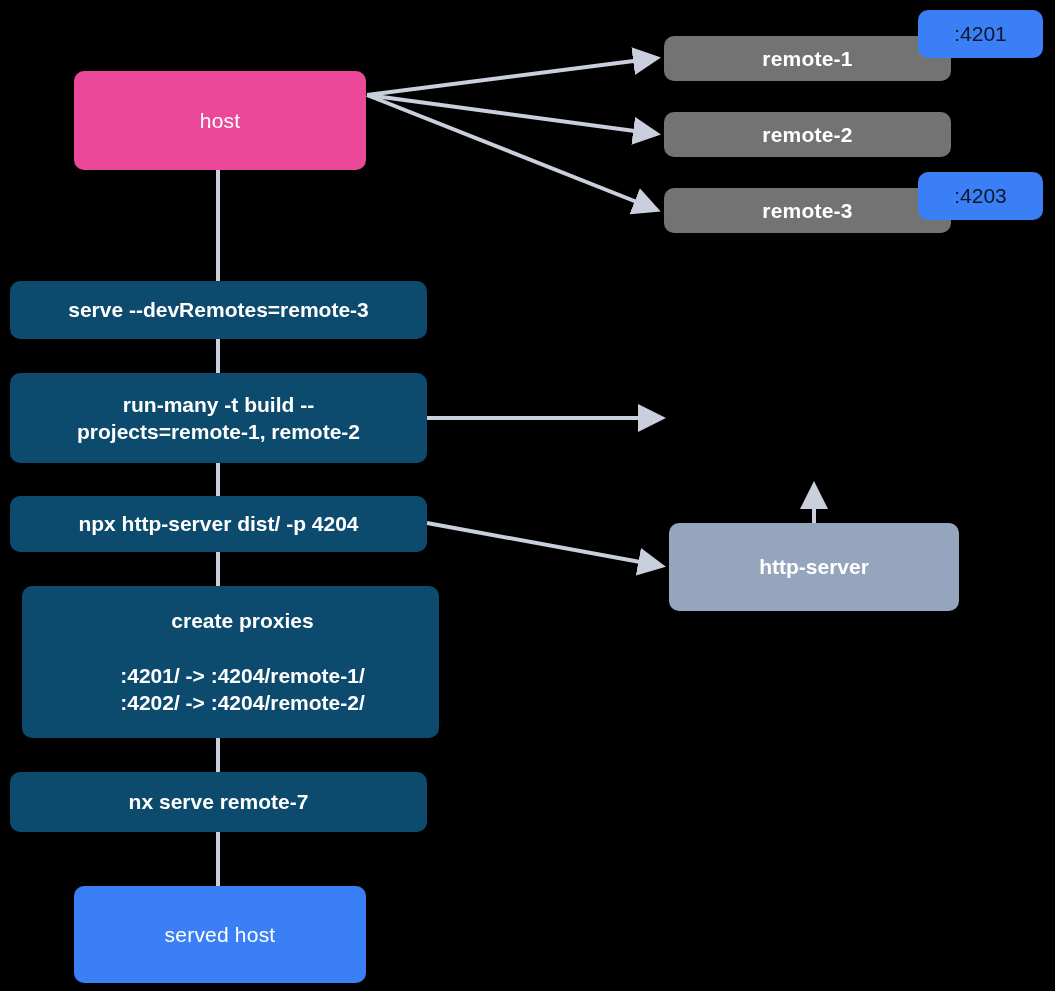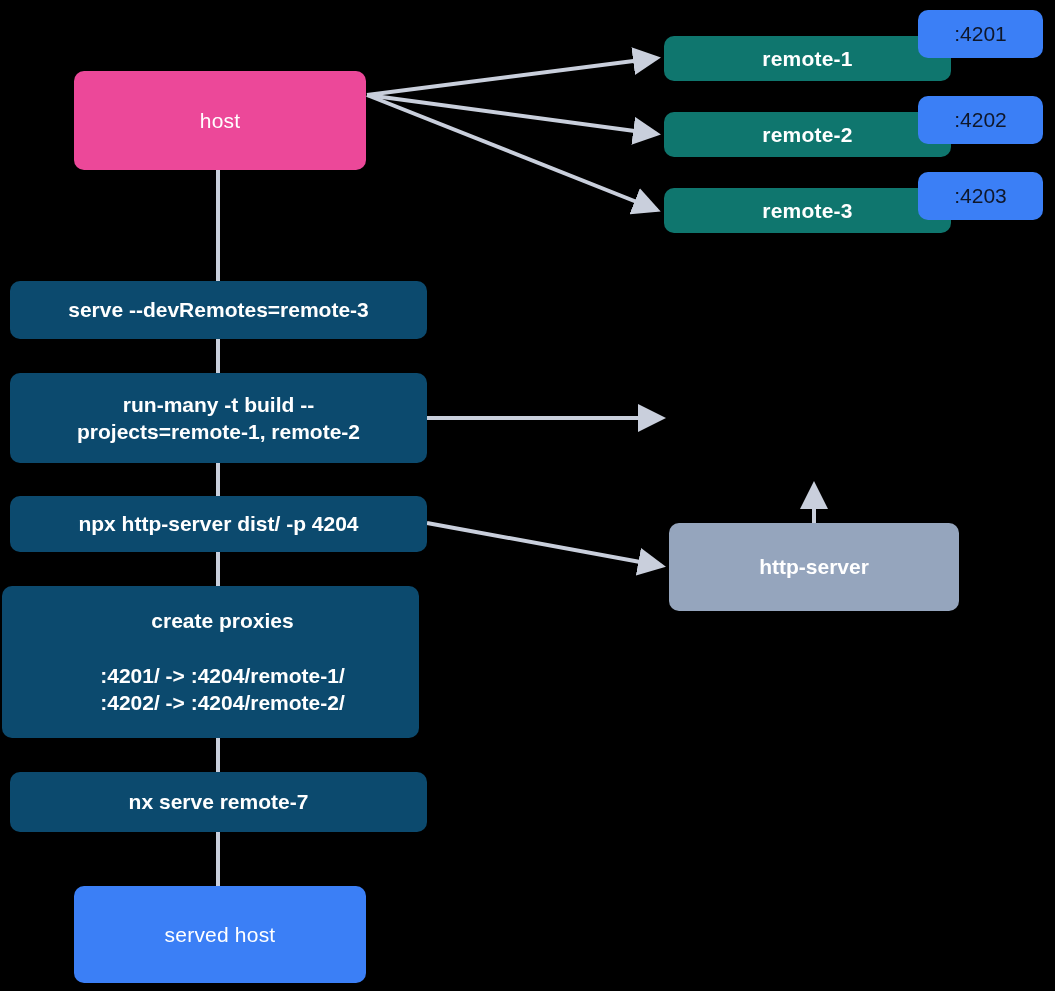--- a/index.html
+++ b/index.html
@@ -37,21 +37,21 @@
     letter-spacing: .2px;
     margin-top: 25px;
   }
   .node.served {
     background: #3B7FF6;
     font-weight: normal;
     font-size: 21px;
     letter-spacing: .2px;
   }
   .node.remote {
-    background: #0f766e;
+    background: #737373;
     font-weight: bold;
     font-size: 21px;
     letter-spacing: .2px;
   }
   .node.gray {
     background: #95A5BD;
     font-weight: bold;
     font-size: 21px;
   }
   .node.green {
@@ -130,34 +130,33 @@
 
   <div class="node host" style="left:74px;top:46px;width:292px;height:99px;">host</div>
 
   <div class="node green" style="left:10px;top:281px;width:417px;height:58px;">serve --devRemotes=remote-3</div>
 
   <div class="node green" style="left:10px;top:373px;width:417px;height:90px;">run-many -t build --
 projects=remote-1, remote-2</div>
 
   <div class="node green" style="left:10px;top:496px;width:417px;height:56px;">npx http-server dist/ -p 4204</div>
 
-  <div class="node green" style="left:2px;top:586px;width:417px;height:152px;padding-left:24px;">create proxies
+  <div class="node green" style="left:22px;top:586px;width:417px;height:152px;padding-left:24px;">create proxies
 
 :4201/ -&gt; :4204/remote-1/
 :4202/ -&gt; :4204/remote-2/</div>
 
   <div class="node green" style="left:10px;top:772px;width:417px;height:60px;">nx serve remote-7</div>
 
   <div class="node served" style="left:74px;top:886px;width:292px;height:97px;">served host</div>
 
   <div class="node remote" style="left:664px;top:36px;width:287px;height:45px;">remote-1</div>
   <div class="badge" style="left:918px;top:10px;width:125px;height:48px;">:4201</div>
 
   <div class="node remote" style="left:664px;top:112px;width:287px;height:45px;">remote-2</div>
-  <div class="badge" style="left:918px;top:96px;width:125px;height:48px;">:4202</div>
 
   <div class="node remote" style="left:664px;top:188px;width:287px;height:45px;">remote-3</div>
   <div class="badge" style="left:918px;top:172px;width:125px;height:48px;">:4203</div>
 
 
   <div class="node gray" style="left:669px;top:523px;width:290px;height:88px;">http-server</div>
 
 </div>
 
 </body></html>

